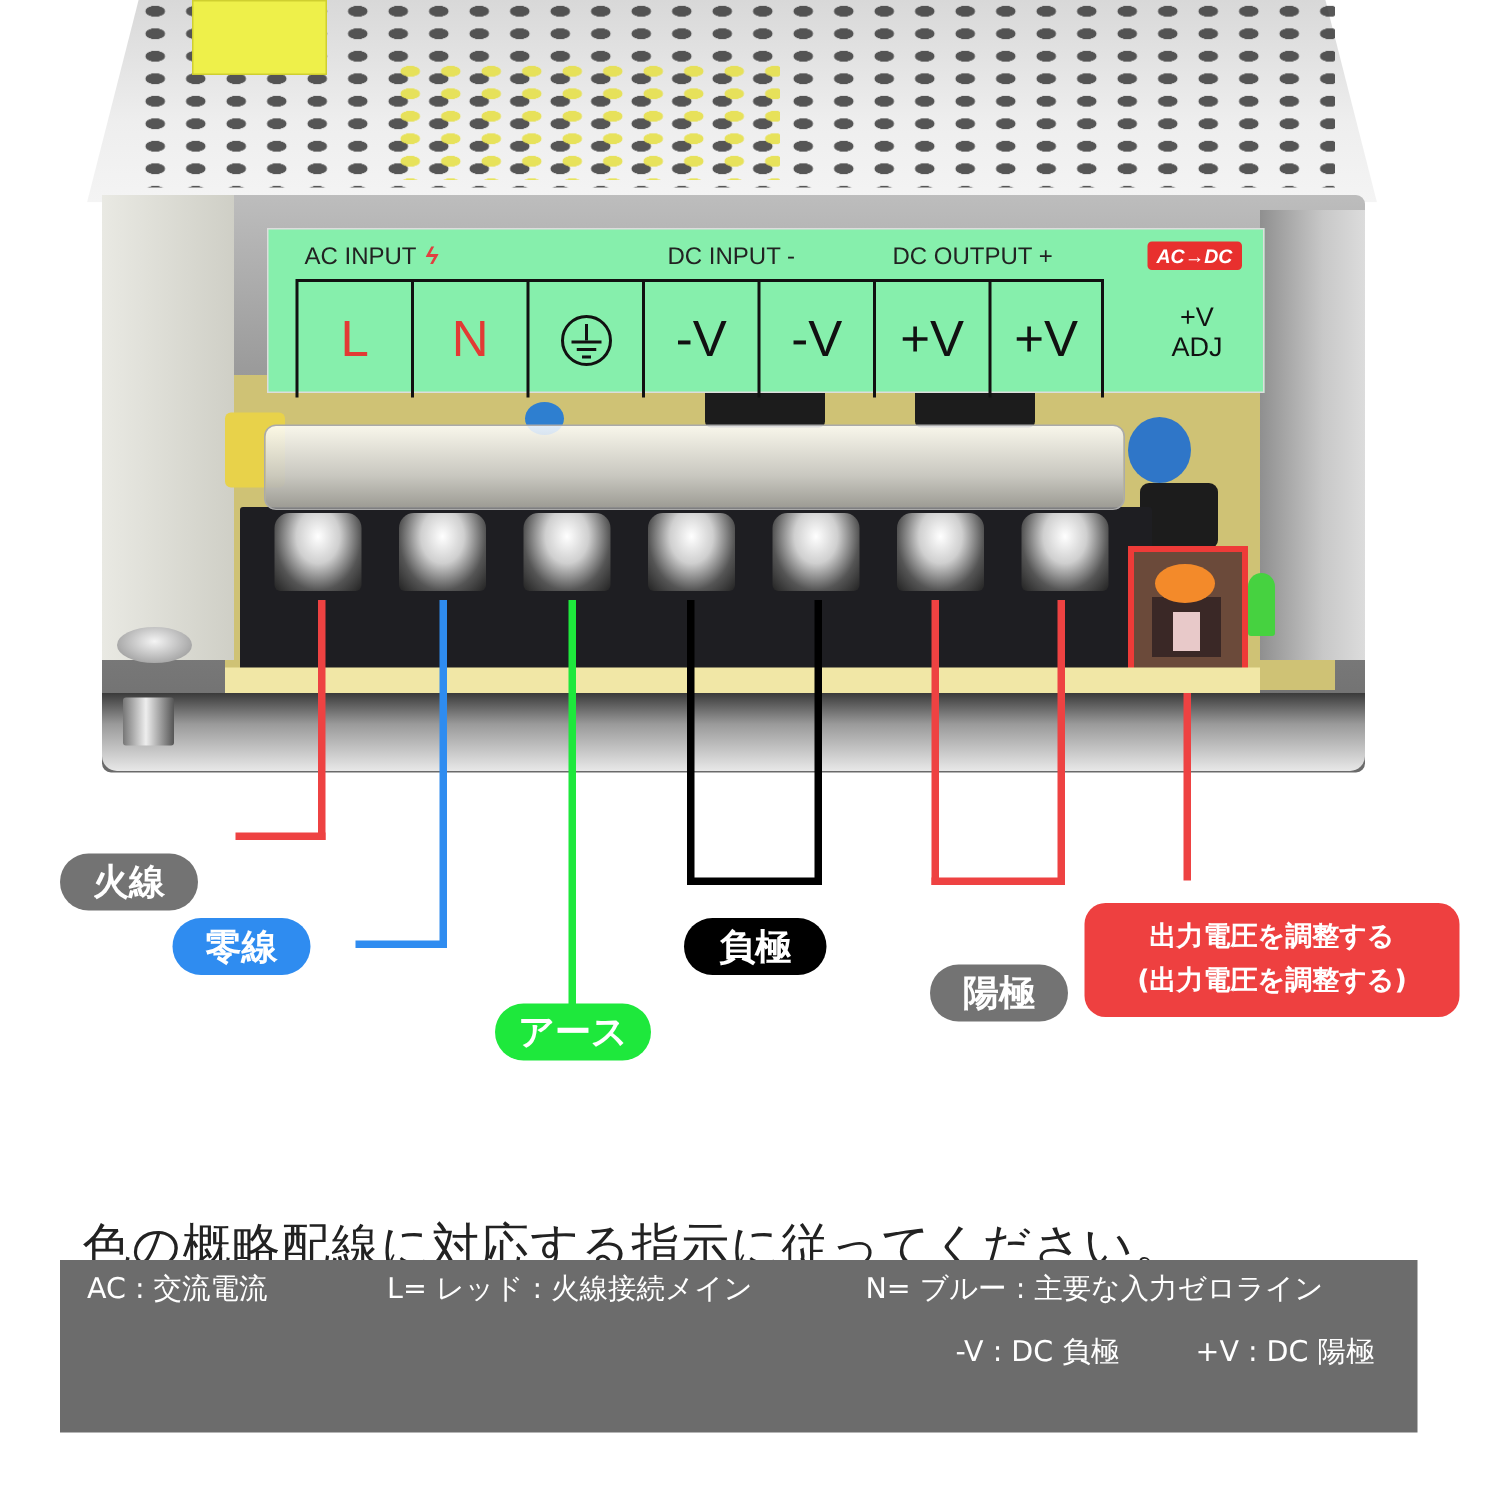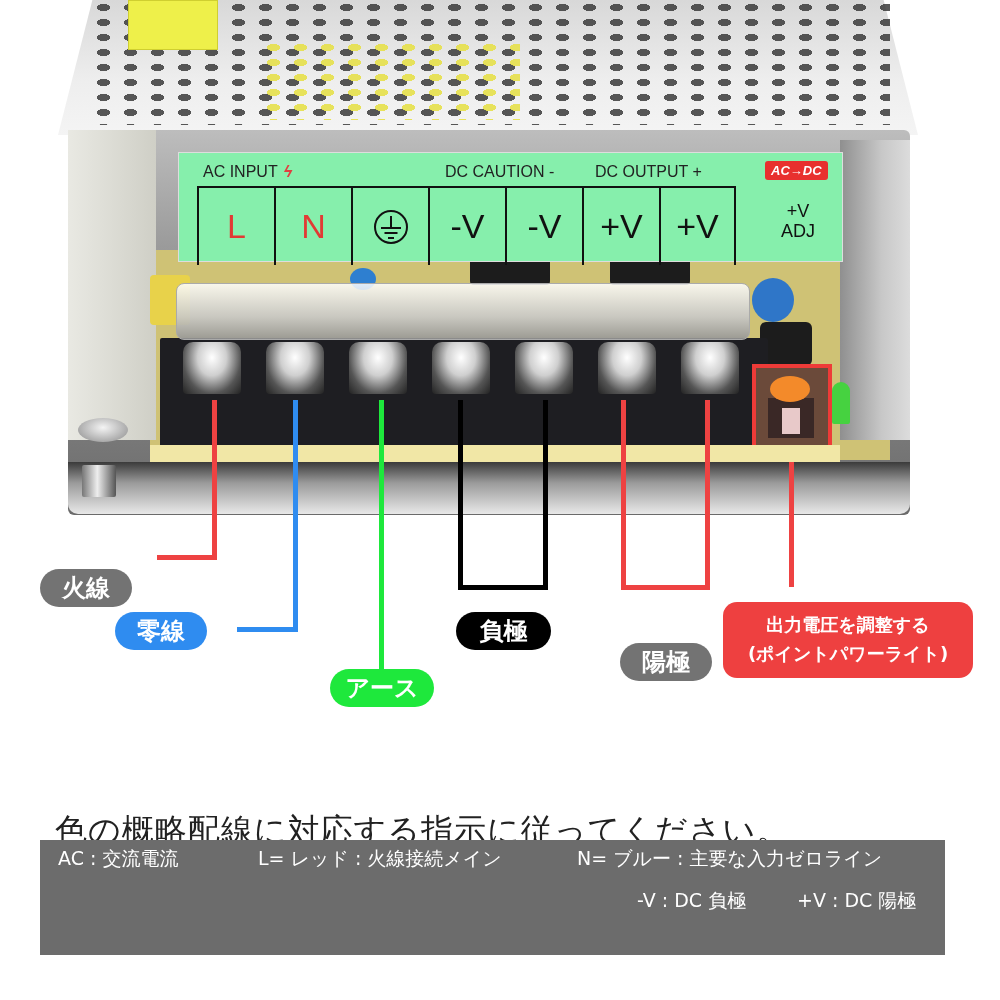--- a/index.html
+++ b/index.html
@@ -192,21 +192,21 @@
 
   <div class="cap" style="left:150px;top:275px;width:40px;height:50px;background:#e8d24a;border-radius:4px;"></div>
   <div class="cap" style="left:350px;top:268px;width:26px;height:22px;background:#2e7fd0;"></div>
   <div class="comp-black" style="left:470px;top:255px;width:80px;height:30px;"></div>
   <div class="comp-black" style="left:610px;top:255px;width:80px;height:30px;"></div>
   <div class="cap" style="left:752px;top:278px;width:42px;height:44px;background:#2f76c8;"></div>
   <div class="comp-black" style="left:760px;top:322px;width:52px;height:44px;border-radius:6px;"></div>
 
   <div class="label-strip">
     <span class="ls-head ac"><span>AC INPUT</span><span class="ls-bolt">ϟ</span></span>
-    <span class="ls-head dcm">DC CAUTION -</span>
+    <span class="ls-head dcm">DC INPUT -</span>
     <span class="ls-head dcp">DC OUTPUT +</span>
     <span class="acdc">AC→DC</span>
     <div class="adj">
       <div>+V</div>
       <div>ADJ</div>
     </div>
     <div class="cells">
       <div class="cell red">L</div>
       <div class="cell red">N</div>
       <div class="cell">
@@ -265,21 +265,21 @@
 
 <div class="ln red-c" style="left:789px;top:462px;width:5px;height:125px;"></div>
 
 <div class="pill red" style="left:40px;top:538px;width:92px;">火線</div>
 <div class="pill blue" style="left:115px;top:612px;width:92px;">零線</div>
 <div class="pill green" style="left:330px;top:669px;width:104px;">アース</div>
 <div class="pill black" style="left:456px;top:612px;width:95px;">負極</div>
 <div class="pill red" style="left:620px;top:612px;width:92px;">陽極</div>
 <div class="pill-adjust">
   <div>出力電圧を調整する</div>
-  <div>(ポイントパワーライト)</div>
+  <div>(出力電圧を調整する)</div>
 </div>
 
 <div class="instruction">色の概略配線に対応する指示に従ってください。</div>
 
 <div class="legend">
   <span style="left:18px;top:6px;">AC : 交流電流</span>
   <span style="left:218px;top:6px;">L= レッド : 火線接続メイン</span>
   <span style="left:537px;top:6px;">N= ブルー : 主要な入力ゼロライン</span>
   <span style="left:597px;top:48px;">-V : DC 負極</span>
   <span style="left:757px;top:48px;">+V : DC 陽極</span>

